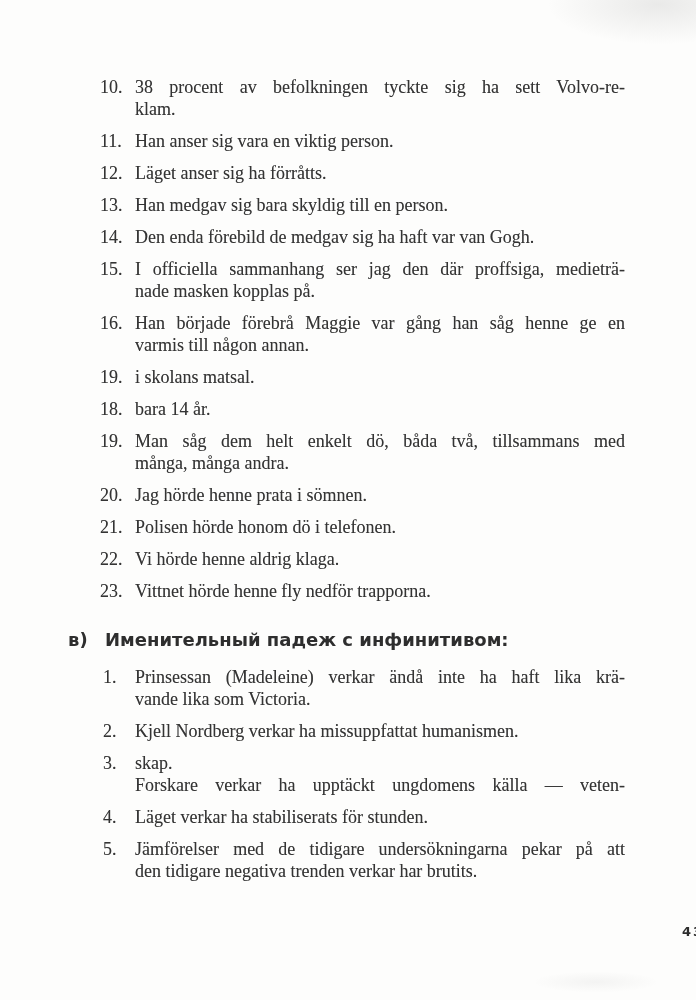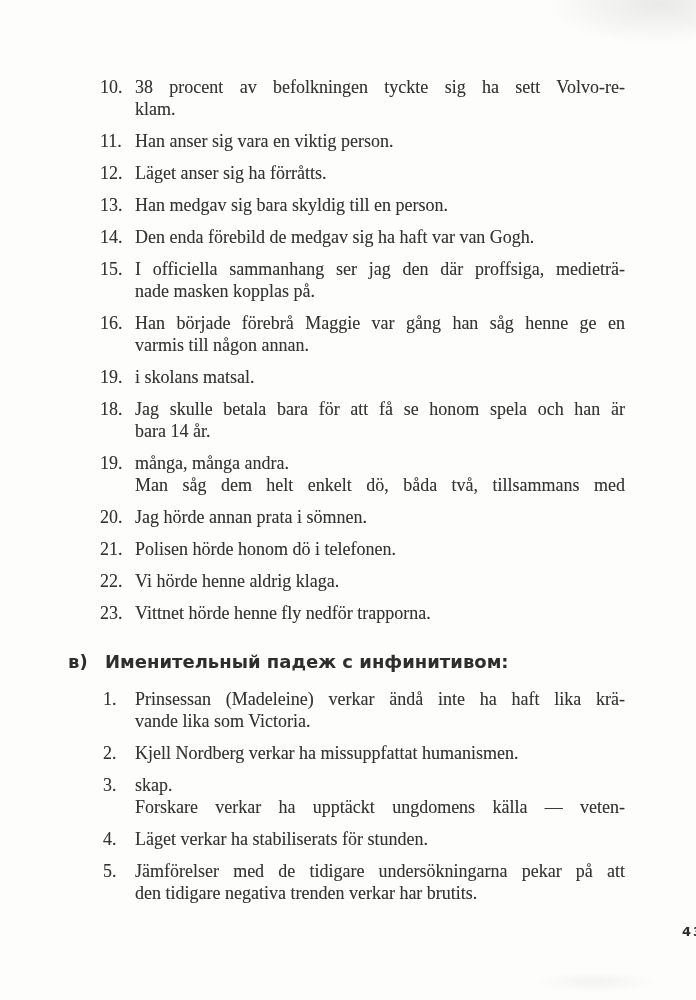--- a/index.html
+++ b/index.html
@@ -119,35 +119,34 @@
       </div>
       <div class="item">
         <span class="num">19.</span>
         <span class="txt">
           <span class="ln">i skolans matsal.</span>
         </span>
       </div>
       <div class="item">
         <span class="num">18.</span>
         <span class="txt">
-          <span class="ln just">Jag skulle betala bara för att få se honom spela och han är</span>
           <span class="ln">bara 14 år.</span>
         </span>
       </div>
       <div class="item">
         <span class="num">19.</span>
         <span class="txt">
+          <span class="ln just">Man såg dem helt enkelt dö, båda två, tillsammans med</span>
           <span class="ln">många, många andra.</span>
-          <span class="ln just">Man såg dem helt enkelt dö, båda två, tillsammans med</span>
         </span>
       </div>
       <div class="item">
         <span class="num">20.</span>
         <span class="txt">
-          <span class="ln">Jag hörde annan prata i sömnen.</span>
+          <span class="ln">Jag hörde henne prata i sömnen.</span>
         </span>
       </div>
       <div class="item">
         <span class="num">21.</span>
         <span class="txt">
           <span class="ln">Polisen hörde honom dö i telefonen.</span>
         </span>
       </div>
       <div class="item">
         <span class="num">22.</span>

